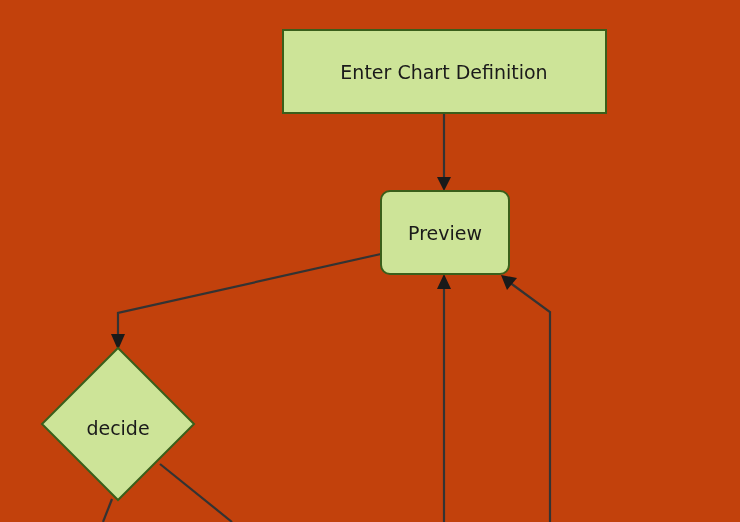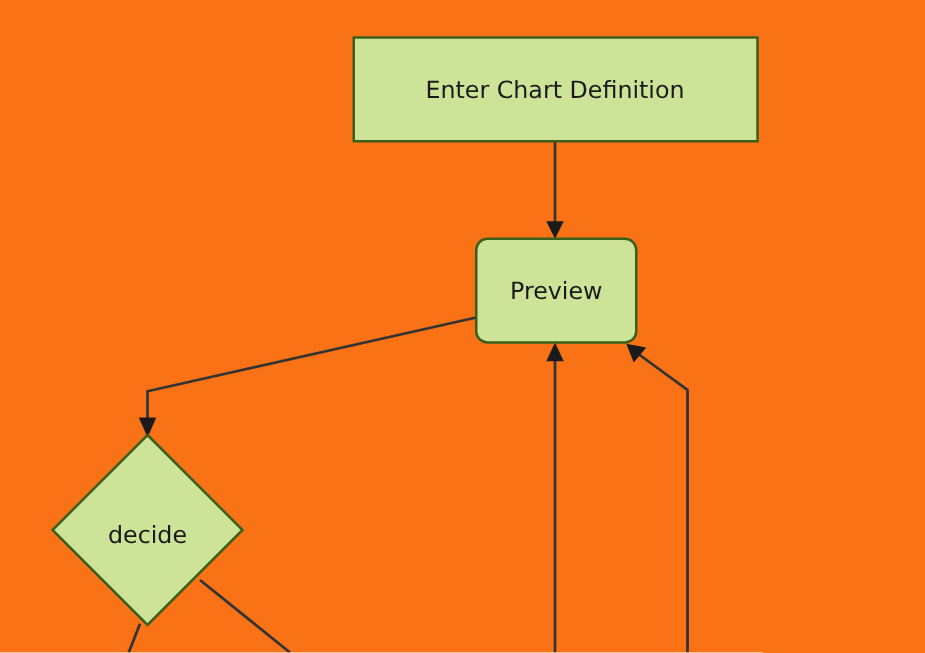--- a/index.html
+++ b/index.html
@@ -11,21 +11,21 @@
   body {
     width: 740px;
     height: 522px;
     overflow: hidden;
     font-family: "DejaVu Sans", sans-serif;
   }
   #diagram-root {
     position: relative;
     width: 740px;
     height: 522px;
-    background: #f97316;
+    background: #c2410c;
   }
   #flow-svg {
     position: absolute;
     top: 0;
     left: 0;
     width: 740px;
     height: 522px;
     display: block;
   }
   .node-shape {

